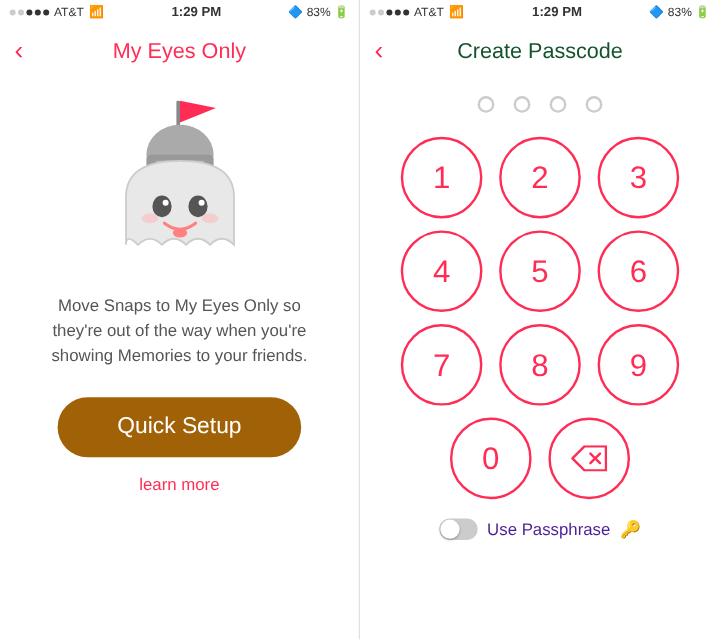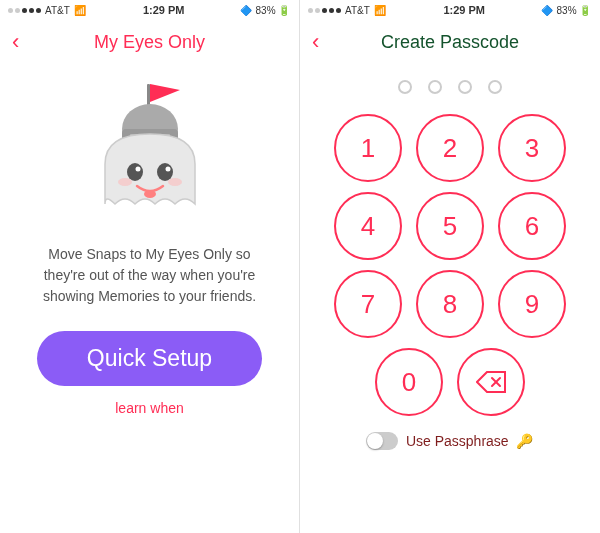--- a/index.html
+++ b/index.html
@@ -76,26 +76,26 @@
       text-align: center;
       color: #555;
       font-size: 14px;
       line-height: 1.5;
       padding: 0 36px;
       margin-top: 10px;
     }
 
     .quick-setup-btn {
       margin-top: 24px;
-      background: #8b5cf6;
+      background: #a16207;
       color: #fff;
       border: none;
       border-radius: 28px;
       padding: 14px 50px;
-      font-size: 23px;
+      font-size: 19px;
       cursor: pointer;
       font-weight: 500;
     }
 
     .learn-more-link {
       margin-top: 14px;
       color: #ff2d55;
       font-size: 14px;
       cursor: pointer;
       text-decoration: none;
@@ -218,21 +218,21 @@
       width: 16px;
       height: 16px;
       border-radius: 50%;
       background: #fff;
       position: absolute;
       top: 1px;
       left: 1px;
       box-shadow: 0 1px 2px rgba(0,0,0,0.3);
     }
     .passphrase-label {
-      color: #7f1d1d;
+      color: #4c1d95;
       font-size: 14px;
     }
     .lock-emoji {
       font-size: 14px;
     }
 
     
     .ghost-svg { width: 150px; height: 160px; }
   </style>
 </head>
@@ -290,21 +290,21 @@
 
       <ellipse cx="50" cy="108" rx="7" ry="4" fill="#ffb3b3" opacity="0.5"></ellipse>
       <ellipse cx="100" cy="108" rx="7" ry="4" fill="#ffb3b3" opacity="0.5"></ellipse>
     </svg>
   </div>
 
   <p class="description-text">Move Snaps to My Eyes Only so they're out of the way when you're showing Memories to your friends.</p>
 
   <button class="quick-setup-btn">Quick Setup</button>
 
-  <a class="learn-more-link" href="#">learn when</a>
+  <a class="learn-more-link" href="#">learn more</a>
 
 </div>
 
 <div class="right-panel">
 
   <div class="status-bar-right">
     <div class="status-right-signal">
       <div class="status-dot faint"></div>
       <div class="status-dot faint"></div>
       <div class="status-dot"></div>

